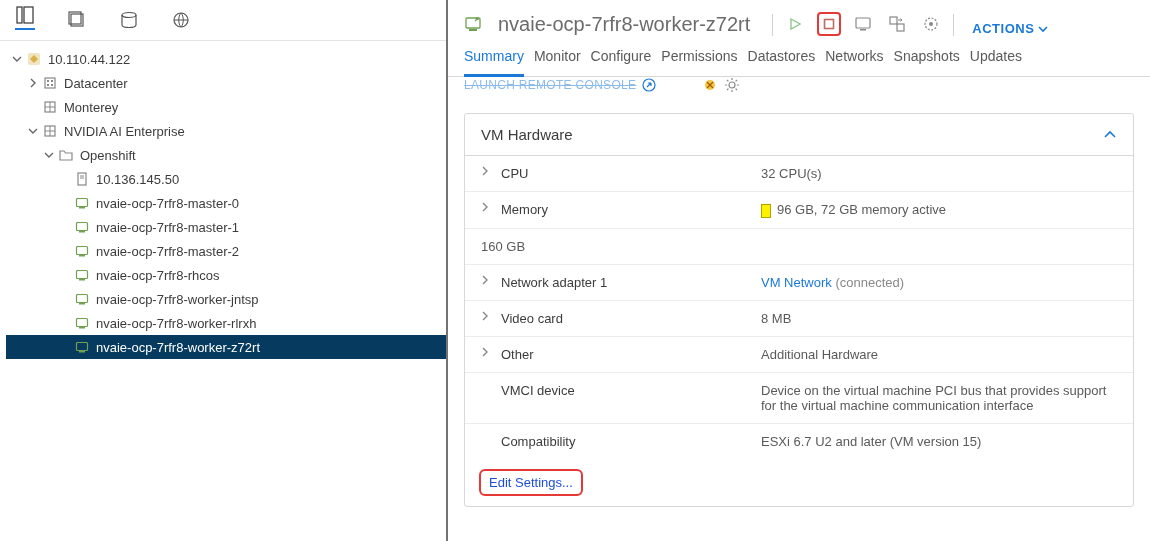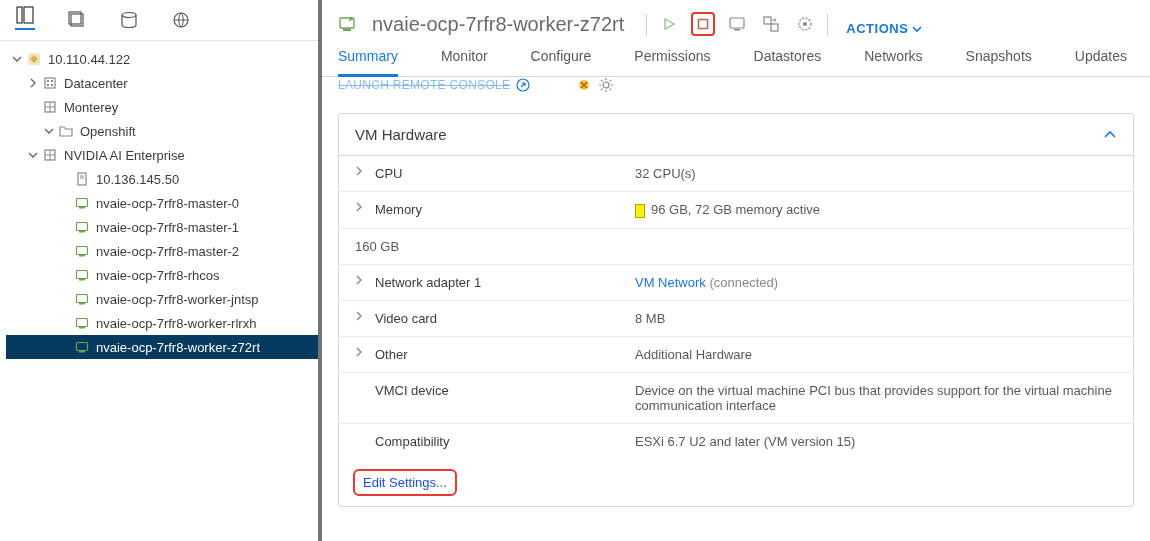--- a/index.html
+++ b/index.html
@@ -1,18 +1,18 @@
 <!DOCTYPE html>
 <html><head>
 <meta charset="utf-8">
 <style>
 * { box-sizing: border-box; margin: 0; padding: 0; }
 body { font-family: -apple-system, BlinkMacSystemFont, "Segoe UI", Arial, sans-serif; font-size: 13px; color: #3c3c3c; background: #fff; width: 1150px; height: 541px; overflow: hidden; }
 .layout { display: flex; height: 100%; }
-.sidebar { width: 322px; border-right: 4px solid #737373; display: flex; flex-direction: column; }
+.sidebar { width: 448px; border-right: 2px solid #737373; display: flex; flex-direction: column; }
 .sidebar-top-icons { display: flex; gap: 32px; padding: 10px 15px; border-bottom: 1px solid #e5e5e5; }
 .sidebar-top-icons .ticon { width: 20px; height: 20px; display: flex; align-items: center; justify-content: center; color: #555; cursor: pointer; }
 .sidebar-top-icons .ticon.active { border-bottom: 2px solid #1a79d8; padding-bottom: 8px; margin-bottom: -10px; }
 .tree { padding: 6px 0 0 6px; overflow: auto; }
 .tree-row { display: flex; align-items: center; padding: 4px 8px; cursor: pointer; white-space: nowrap; }
 .tree-row.selected { background: #063a5e; color: #fff; }
 .caret { width: 14px; height: 14px; display: inline-flex; align-items: center; justify-content: center; margin-right: 2px; color: #666; flex-shrink: 0; }
 .caret.blank { visibility: hidden; }
 .ticon-sm { width: 16px; height: 16px; display: inline-flex; align-items: center; justify-content: center; margin-right: 6px; flex-shrink: 0; }
 .indent-0 { padding-left: 4px; }
@@ -22,21 +22,21 @@
 .main { flex: 1; display: flex; flex-direction: column; overflow: hidden; }
 .main-header { display: flex; align-items: center; padding: 12px 16px 0 16px; gap: 10px; }
 .vm-title { font-size: 20px; color: #6b6b6b; font-weight: 400; }
 .vm-title-icon { color: #6fa150; margin-right: 6px; }
 .header-toolbar { display: flex; align-items: flex-end; gap: 10px; margin-left: 12px; }
 .header-toolbar .sep { width: 1px; height: 22px; background: #d0d0d0; }
 .tool-btn { width: 24px; height: 24px; display: flex; align-items: center; justify-content: center; color: #888; cursor: pointer; }
 .tool-btn.play { color: #8dc98d; }
 .tool-btn.stop-highlight { border: 2px solid #e53935; border-radius: 4px; padding: 2px; }
 .actions-btn { color: #1a79d8; font-size: 13px; font-weight: 600; letter-spacing: 0.5px; cursor: pointer; display: flex; align-items: center; gap: 4px; margin-left: 8px; }
-.tabs { display: flex; gap: 43px; padding: 12px 16px 0 16px; border-bottom: 1px solid #d7d7d7; }
+.tabs { display: flex; gap: 10px; padding: 12px 16px 0 16px; border-bottom: 1px solid #d7d7d7; }
 .tab { padding: 0 0 10px 0; color: #5a5a5a; cursor: pointer; font-size: 14px; }
 .tab.active { color: #1a79d8; border-bottom: 3px solid #1a79d8; margin-bottom: -1px; }
 .content { padding: 0 16px 16px 16px; overflow: auto; flex: 1; }
 .remote-row { display: flex; align-items: center; gap: 6px; padding: 0 0 10px 0; color: #1a79d8; font-size: 12px; }
 .remote-row .launch { color: #1a79d8; text-decoration: line-through; opacity: 0.5; letter-spacing: 0.3px; }
 .card { border: 1px solid #d7d7d7; border-radius: 3px; margin-top: 10px; }
 .card-header { display: flex; justify-content: space-between; align-items: center; padding: 12px 16px; font-size: 15px; color: #3c3c3c; cursor: pointer; border-bottom: 1px solid #d7d7d7; }
 .hw-table { width: 100%; }
 .hw-row { display: flex; border-bottom: 1px solid #ececec; padding: 10px 16px; justify-content: space-between; }
 .hw-row:last-child { border-bottom: none; }
@@ -122,47 +122,47 @@
             </span>
             <span class="ticon-sm">
               <svg width="14" height="14" viewBox="0 0 14 14">
                 <rect x="2" y="2" width="10" height="10" fill="none" stroke="#888" stroke-width="1.2"></rect>
                 <line x1="2" y1="7" x2="12" y2="7" stroke="#888" stroke-width="1"></line>
                 <line x1="7" y1="2" x2="7" y2="12" stroke="#888" stroke-width="1"></line>
               </svg>
             </span>
             <span>Monterey</span>
           </div>
-          <div class="tree-row indent-2">
-            <span class="caret">
-              <svg width="10" height="10" viewBox="0 0 10 10">
-                <path d="M1 3l4 4 4-4" fill="none" stroke="#666" stroke-width="1.4"></path>
-              </svg>
-            </span>
-            <span class="ticon-sm">
-              <svg width="14" height="14" viewBox="0 0 14 14">
-                <path d="M1 3h4l1.5 2H13v7H1z" fill="none" stroke="#888" stroke-width="1.2"></path>
-              </svg>
-            </span>
-            <span>Openshift</span>
-          </div>
           <div class="tree-row indent-1">
             <span class="caret">
               <svg width="10" height="10" viewBox="0 0 10 10">
                 <path d="M1 3l4 4 4-4" fill="none" stroke="#666" stroke-width="1.4"></path>
               </svg>
             </span>
             <span class="ticon-sm">
               <svg width="14" height="14" viewBox="0 0 14 14">
                 <rect x="2" y="2" width="10" height="10" fill="none" stroke="#888" stroke-width="1.2"></rect>
                 <line x1="2" y1="7" x2="12" y2="7" stroke="#888" stroke-width="1"></line>
                 <line x1="7" y1="2" x2="7" y2="12" stroke="#888" stroke-width="1"></line>
               </svg>
             </span>
             <span>NVIDIA AI Enterprise</span>
+          </div>
+          <div class="tree-row indent-2">
+            <span class="caret">
+              <svg width="10" height="10" viewBox="0 0 10 10">
+                <path d="M1 3l4 4 4-4" fill="none" stroke="#666" stroke-width="1.4"></path>
+              </svg>
+            </span>
+            <span class="ticon-sm">
+              <svg width="14" height="14" viewBox="0 0 14 14">
+                <path d="M1 3h4l1.5 2H13v7H1z" fill="none" stroke="#888" stroke-width="1.2"></path>
+              </svg>
+            </span>
+            <span>Openshift</span>
           </div>
           <div class="tree-row indent-3">
             <span class="caret blank">
               <svg width="10" height="10" viewBox="0 0 10 10">
                 <path d="M3 1l4 4-4 4" fill="none" stroke="#666" stroke-width="1.4"></path>
               </svg>
             </span>
             <span class="ticon-sm">
               <svg width="14" height="14" viewBox="0 0 14 14">
                 <rect x="3" y="1" width="8" height="12" fill="none" stroke="#888" stroke-width="1.2"></rect>

